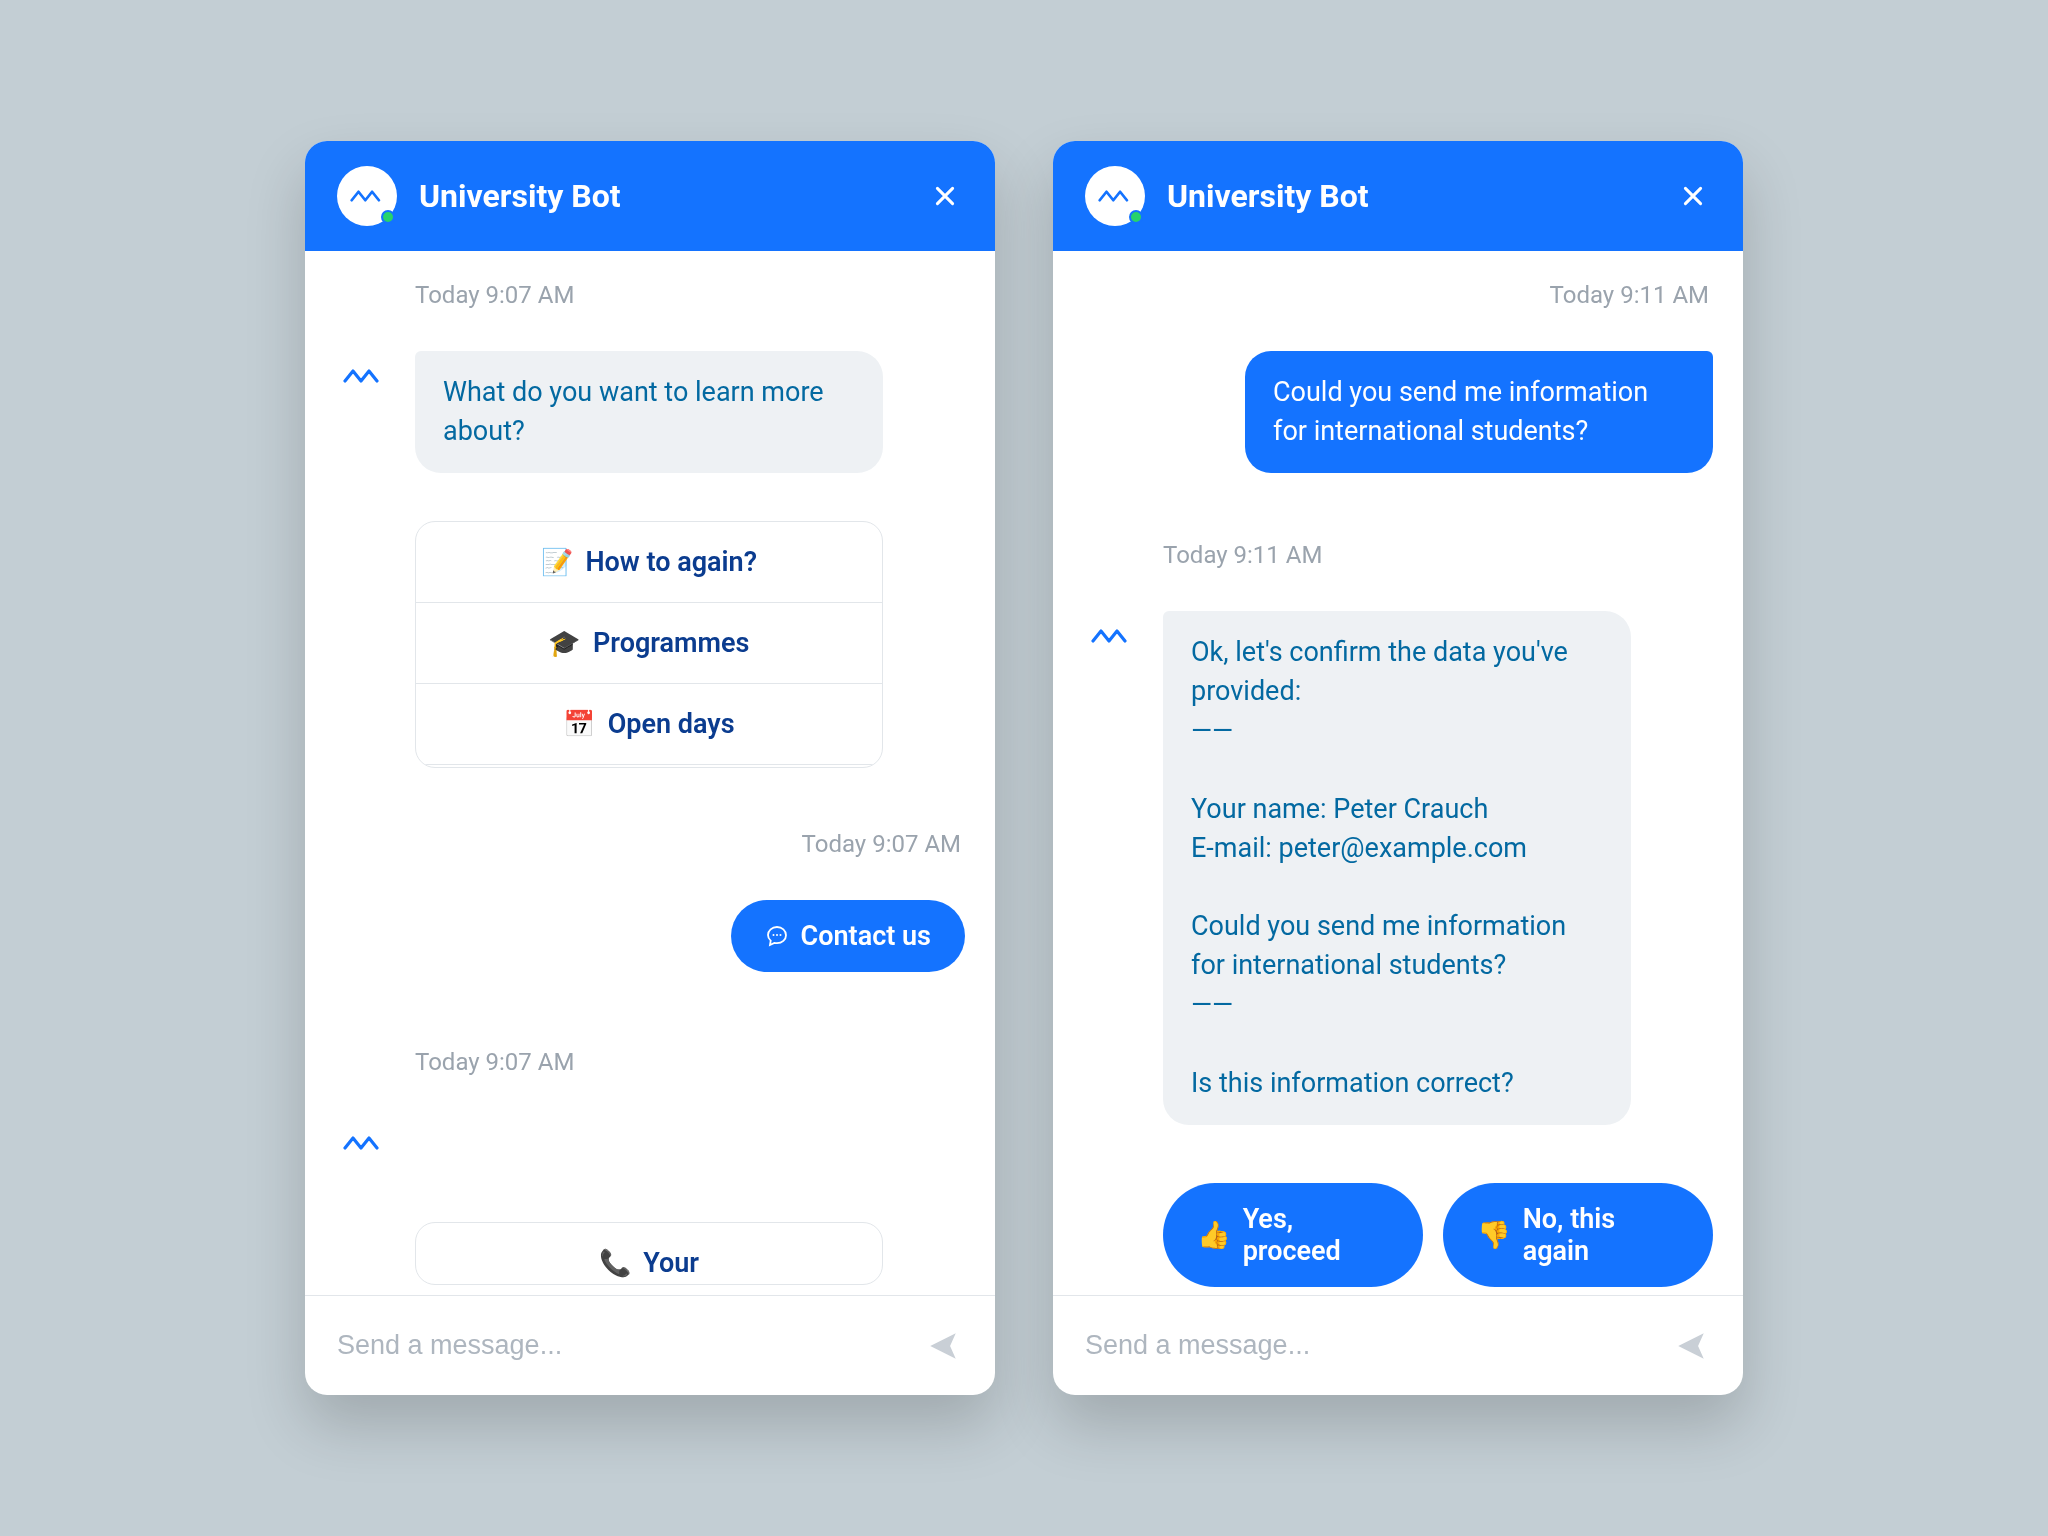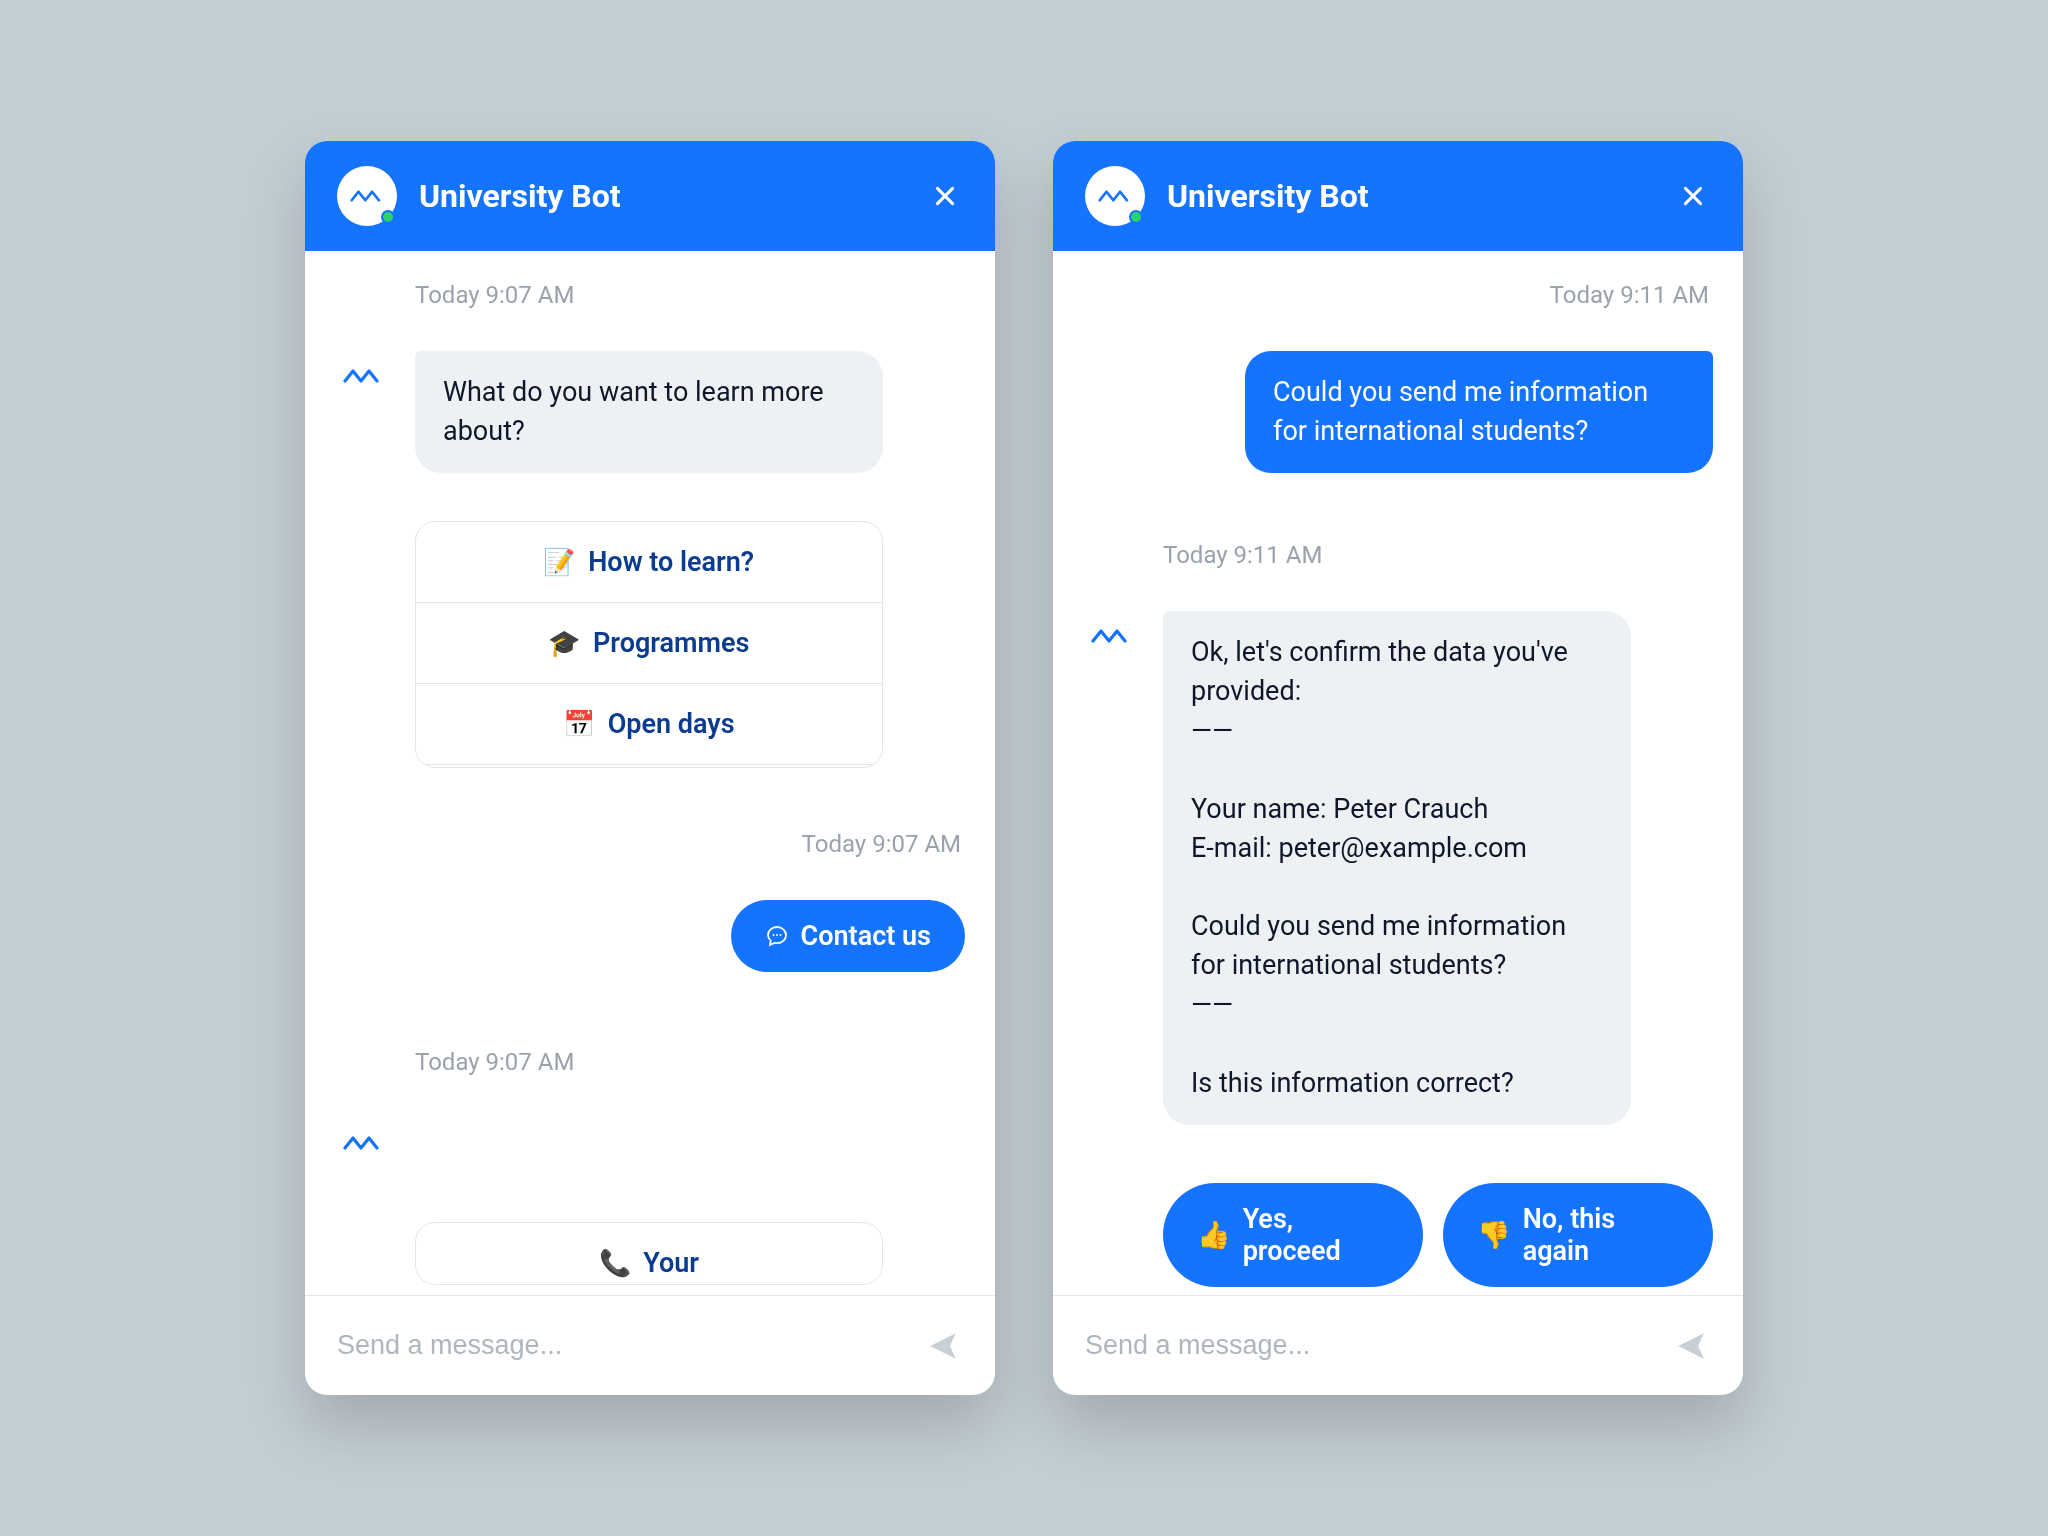--- a/index.html
+++ b/index.html
@@ -97,21 +97,21 @@
     height: 56px;
     display: flex;
     align-items: flex-start;
     justify-content: center;
     margin-right: 24px;
     padding-top: 16px;
   }
   .bot-avatar svg { width: 40px; height: 18px; }
   .bubble-bot {
     background: #eef1f4;
-    color: #0f172a;
+    color: #0369a1;
     font-size: 27px;
     line-height: 1.45;
     padding: 22px 28px;
     border-radius: 26px;
     border-top-left-radius: 6px;
     max-width: 468px;
   }
   .bubble-user {
     background: #1473ff;
     color: #fff;
@@ -235,21 +235,21 @@
         <svg viewBox="0 0 40 18">
             <polyline points="2,14 10,4 18,14 26,4 34,14" fill="none" stroke="#1473ff" stroke-width="3.2" stroke-linecap="round" stroke-linejoin="round"></polyline>
           </svg>
       </div>
       <div class="bubble-bot">What do you want to learn more about?</div>
     </div>
 
     <div class="option-group">
       <div class="option-item">
         <span class="opt-emoji">📝</span>
-        <span>How to learn?</span>
+        <span>How to again?</span>
       </div>
       <div class="option-item">
         <span class="opt-emoji">🎓</span>
         <span>Programmes</span>
       </div>
       <div class="option-item">
         <span class="opt-emoji">📅</span>
         <span>Open days</span>
       </div>
       <div class="option-item">

